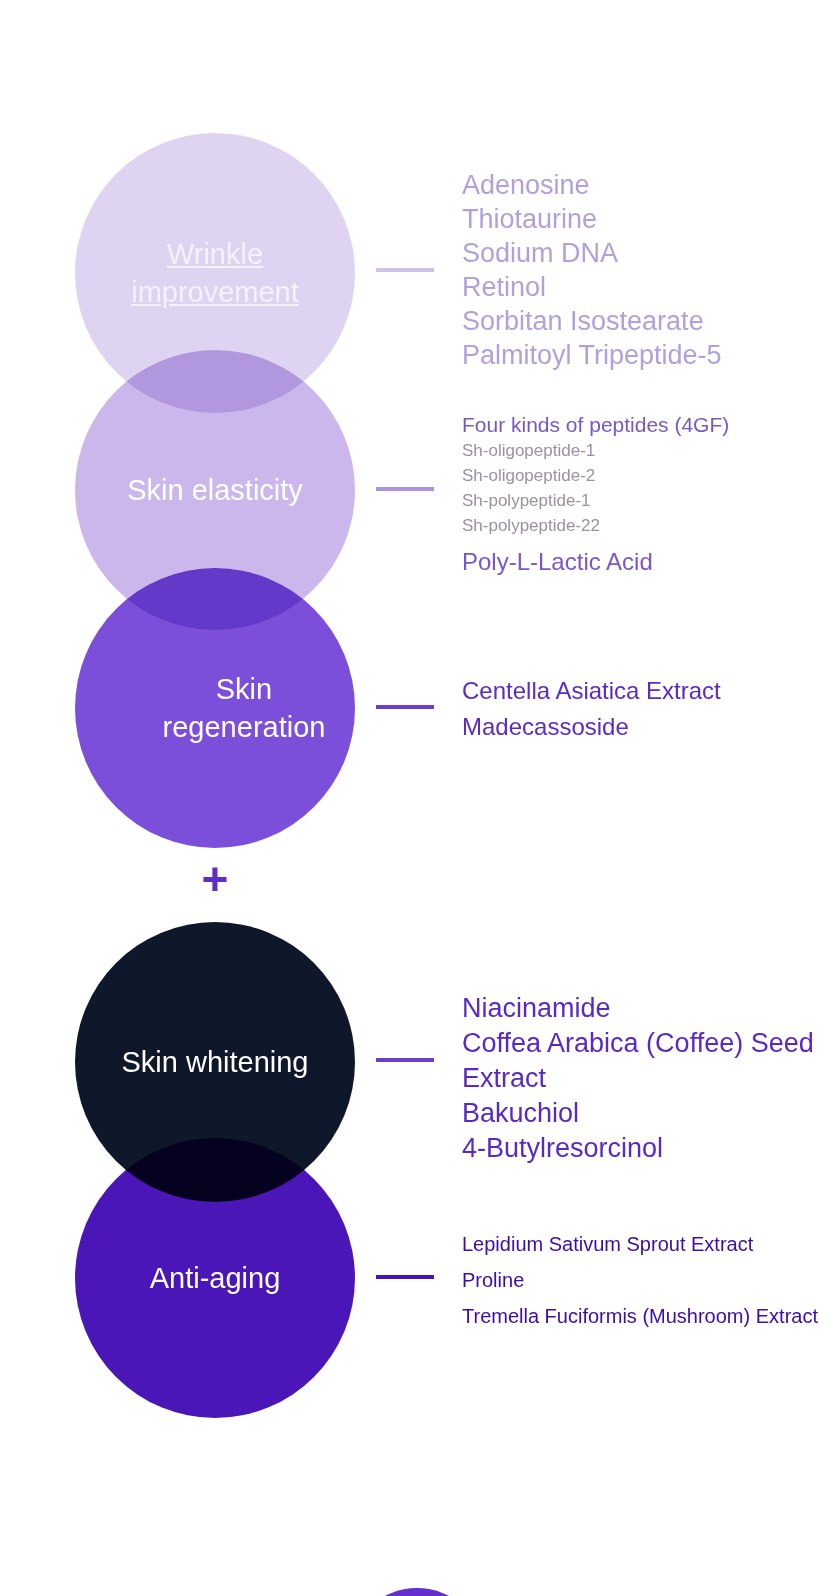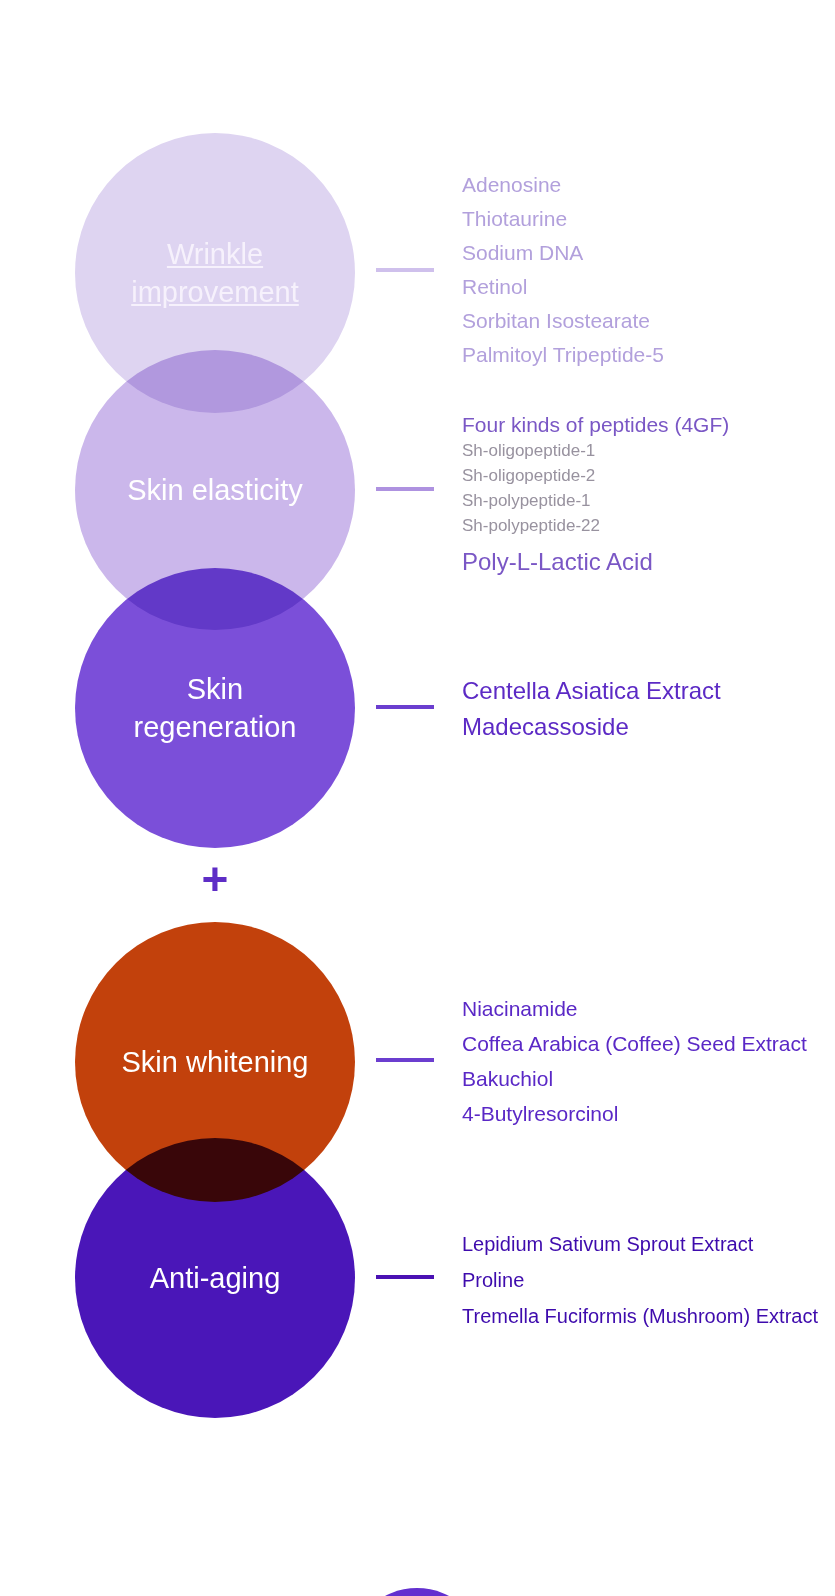--- a/index.html
+++ b/index.html
@@ -31,22 +31,22 @@
   .circle .label {
     max-width: 222px;
     font-size: 29px;
     line-height: 1.32;
     color: #ffffff;
     font-weight: normal;
   }
   .circle-1 { top: 133px;  background: #ded4f1; }
   .circle-1 .label { color: #f6f1fc; text-decoration: underline; }
   .circle-2 { top: 350px;  background: #cbb7eb; }
-  .circle-3 { top: 568px;  background: #7b4fd9; }
-  .circle-4 { top: 922px;  background: #c2410c; }
+  .circle-3 { top: 568px;  background: #7b4fd9; justify-content: flex-end; }
+  .circle-4 { top: 922px;  background: #0f172a; }
   .circle-5 { top: 1138px; background: #4a16b8; }
 
   
   .circle-peek {
     position: absolute;
     left: 349px;
     top: 1588px;
     width: 136px;
     height: 136px;
     border-radius: 50%;
@@ -78,21 +78,21 @@
   .dash-3 { top: 705px;  background: #6b3ecf; }
   .dash-4 { top: 1058px; background: #6b3ecf; }
   .dash-5 { top: 1275px; background: #4a11b3; }
 
   
   .list {
     position: absolute;
     left: 462px;
     width: 370px;
   }
-  .item { font-size: 21px; }
+  .item { font-size: 27px; }
 
   .list-1 { top: 168px; color: #b2a0dc; }
   .list-1 .item { line-height: 34px; }
 
   .list-2 { top: 412px; }
   .list-2 .heading { font-size: 21px; line-height: 26px; color: #7a57c5; }
   .list-2 .sub-item { font-size: 17px; line-height: 25px; color: #98929f; }
   .list-2 .sub-list { }
   .list-2 .footer { font-size: 24px; line-height: 26px; color: #7a57c5; margin-top: 11px; }
 

